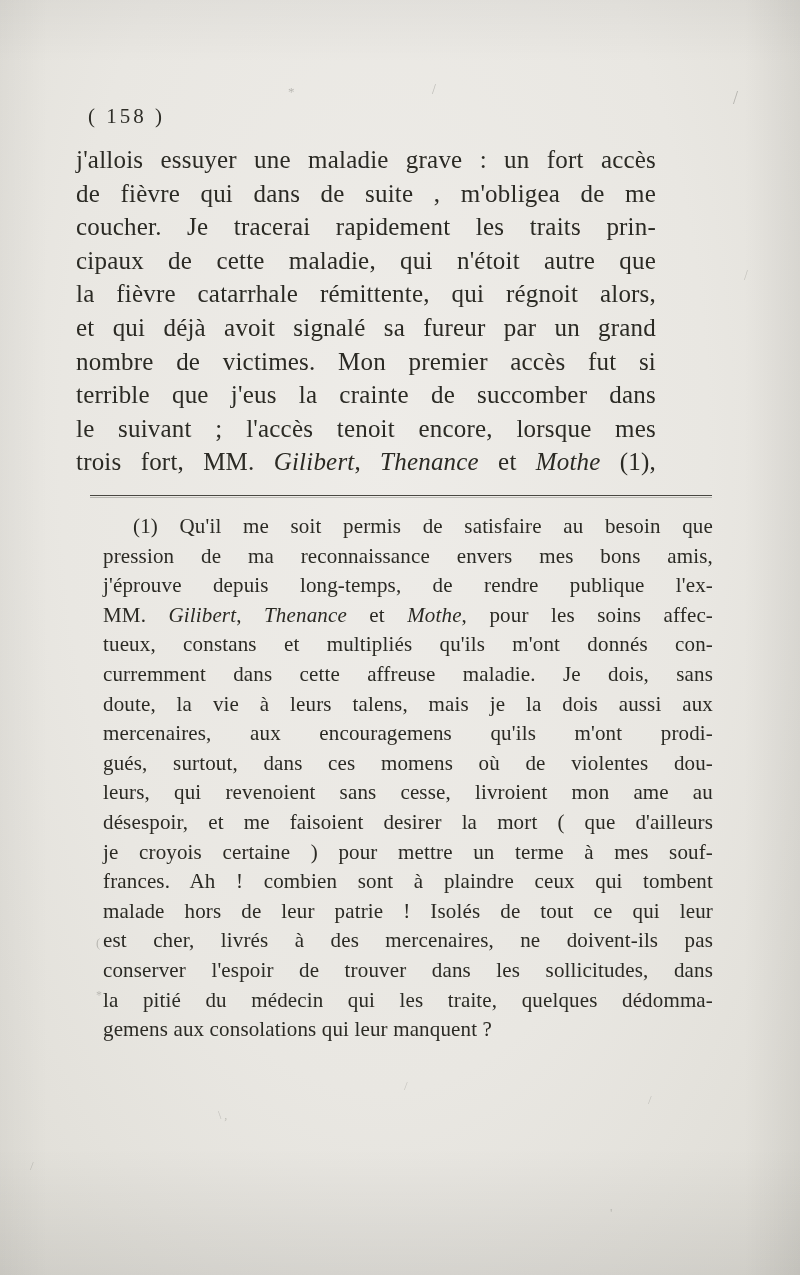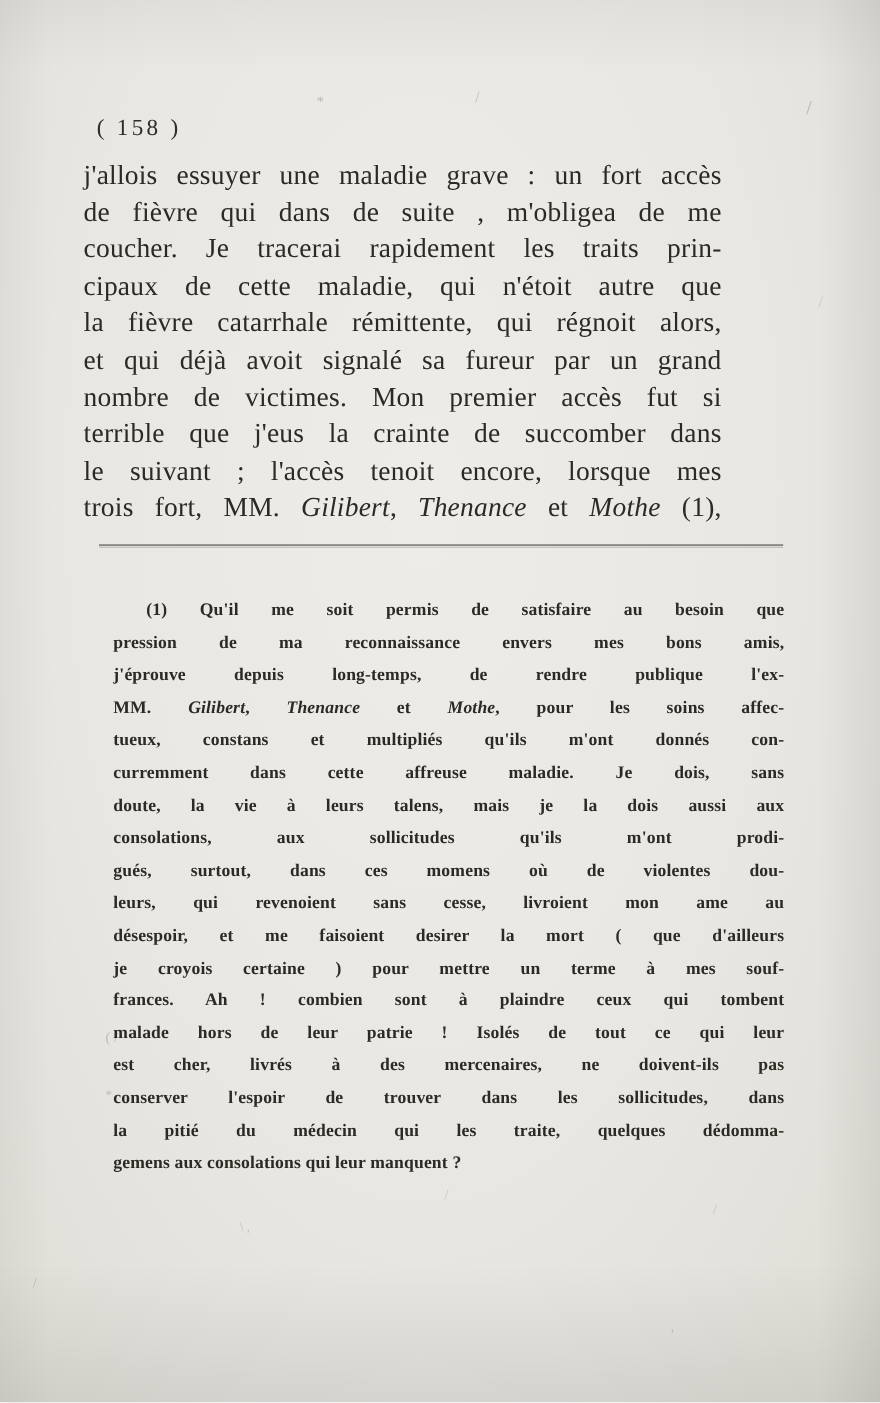--- a/index.html
+++ b/index.html
@@ -44,27 +44,26 @@
     position: absolute;
     top: 495px;
     left: 90px;
     width: 622px;
     height: 3px;
     border-top: 1px solid rgba(45,44,38,0.85);
     border-bottom: 1px solid rgba(45,44,38,0.25);
   }
   .footnote {
     position: absolute;
-    top: 540px;
+    top: 512px;
     left: 103px;
     width: 610px;
-    font-size: 16px;
+    font-size: 21px;
     line-height: 29.6px;
     letter-spacing: 0.15px;
-    font-weight: bold;
   }
   .text-line {
     text-align: justify;
     text-align-last: justify;
     white-space: normal;
   }
   .footnote .text-line:first-child { text-indent: 30px; }
   .footnote .text-line:last-child { text-align-last: left; }
   .italic { font-style: italic; }
   .scan-artifact {
@@ -93,21 +92,21 @@
     </div>
   <div class="separator"></div>
   <div class="footnote">
       <div class="text-line"><span>(1) Qu'il me soit permis de satisfaire au besoin que</span></div>
       <div class="text-line"><span>pression de ma reconnaissance envers mes bons amis,</span></div>
       <div class="text-line"><span>j'éprouve depuis long-temps, de rendre publique l'ex-</span></div>
       <div class="text-line"><span>MM. </span><span class="italic">Gilibert</span><span>, </span><span class="italic">Thenance</span><span> et </span><span class="italic">Mothe</span><span>, pour les soins affec-</span></div>
       <div class="text-line"><span>tueux, constans et multipliés qu'ils m'ont donnés con-</span></div>
       <div class="text-line"><span>curremment dans cette affreuse maladie. Je dois, sans</span></div>
       <div class="text-line"><span>doute, la vie à leurs talens, mais je la dois aussi aux</span></div>
-      <div class="text-line"><span>consolations, aux sollicitudes qu'ils m'ont prodi-</span></div>
+      <div class="text-line"><span>mercenaires, aux encouragemens qu'ils m'ont prodi-</span></div>
       <div class="text-line"><span>gués, surtout, dans ces momens où de violentes dou-</span></div>
       <div class="text-line"><span>leurs, qui revenoient sans cesse, livroient mon ame au</span></div>
       <div class="text-line"><span>désespoir, et me faisoient desirer la mort ( que d'ailleurs</span></div>
       <div class="text-line"><span>je croyois certaine ) pour mettre un terme à mes souf-</span></div>
       <div class="text-line"><span>frances. Ah ! combien sont à plaindre ceux qui tombent</span></div>
       <div class="text-line"><span>malade hors de leur patrie ! Isolés de tout ce qui leur</span></div>
       <div class="text-line"><span>est cher, livrés à des mercenaires, ne doivent-ils pas</span></div>
       <div class="text-line"><span>conserver l'espoir de trouver dans les sollicitudes, dans</span></div>
       <div class="text-line"><span>la pitié du médecin qui les traite, quelques dédomma-</span></div>
       <div class="text-line"><span>gemens aux consolations qui leur manquent ?</span></div>

